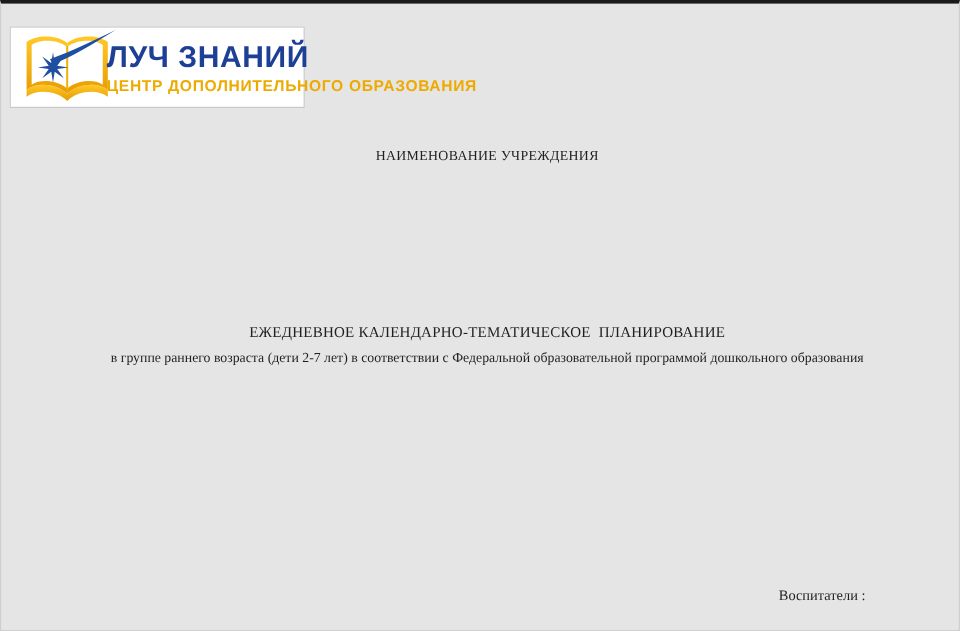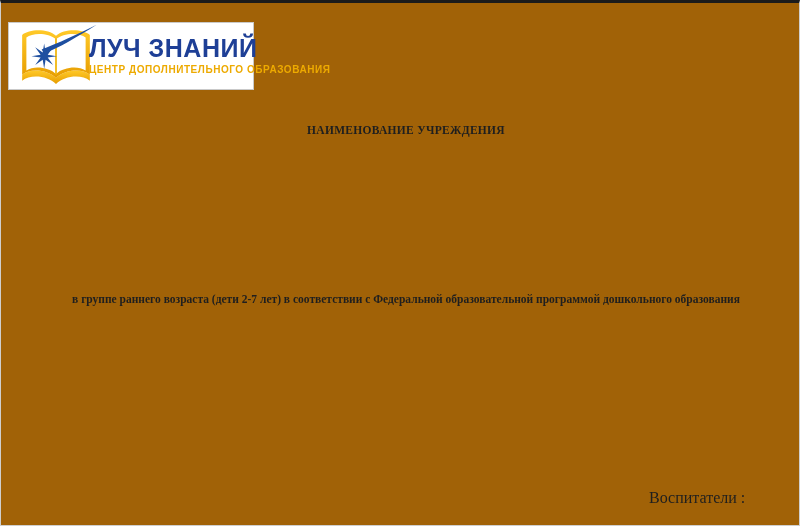--- a/index.html
+++ b/index.html
@@ -1,21 +1,21 @@
 <!DOCTYPE html>
 <html><head>
 <meta charset="utf-8">
 <style>
   * { margin: 0; padding: 0; box-sizing: border-box; }
   html, body { background: #ffffff; }
   .page {
     position: relative;
     width: 800px;
     height: 526px;
-    background: #a16207;
+    background: #e5e5e5;
     border: 1px solid #cfcfcf;
     border-top: 3px solid #1b1b1b;
     overflow: hidden;
     font-family: "Liberation Serif", "DejaVu Serif", serif;
     color: #1f1f1f;
   }
   .logo-box {
     position: absolute;
     left: 7px; top: 19px;
     width: 246px; height: 68px;
@@ -29,42 +29,41 @@
     font-weight: bold;
     font-size: 25px;
     line-height: 26px;
     letter-spacing: 0.5px;
     color: #1e3f96;
     white-space: nowrap;
   }
   .logo-tagline {
     font-family: "Liberation Sans", "DejaVu Sans", sans-serif;
     font-weight: bold;
-    font-size: 10px;
+    font-size: 13px;
     letter-spacing: 0.55px;
     margin-top: 3px;
     color: #edaa00;
     white-space: nowrap;
   }
   .centerline {
     position: absolute;
     left: 10px;
     width: 790px;
     text-align: center;
     white-space: pre-wrap;
-    font-weight: bold;
   }
   .institution { top: 121px; font-size: 11.5px; letter-spacing: 0.3px; }
   .doc-title   { top: 267px; font-size: 12.5px; letter-spacing: 0.2px; }
   .doc-subtitle{ top: 290px; font-size: 11.5px; }
   .doc-period  { top: 320px; font-size: 11.5px; }
   .educators {
     position: absolute;
     left: 648px; top: 486px;
-    font-size: 16px;
+    font-size: 12px;
   }
 </style>
 </head>
 <body>
 
 <div class="page">
 
   <div class="logo-box">
     <svg class="logo-art" width="86" height="66" viewBox="0 0 100 78" aria-hidden="true">
       <defs>
@@ -89,19 +88,20 @@
       <path d="M36,35 C54,28 74,16 98,1 C76,12 52,23 33,30 Z" fill="#1e4fa0"></path>
     </svg>
     <div class="logo-text">
       <div class="logo-name">ЛУЧ ЗНАНИЙ</div>
       <div class="logo-tagline">ЦЕНТР ДОПОЛНИТЕЛЬНОГО ОБРАЗОВАНИЯ</div>
     </div>
   </div>
 
   <div class="centerline institution">НАИМЕНОВАНИЕ УЧРЕЖДЕНИЯ</div>
 
+  <div class="centerline doc-title">ЕЖЕДНЕВНОЕ КАЛЕНДАРНО-ТЕМАТИЧЕСКОЕ  ПЛАНИРОВАНИЕ</div>
 
   <div class="centerline doc-subtitle">в группе раннего возраста (дети 2-7 лет) в соответствии с Федеральной образовательной программой дошкольного образования</div>
 
 
   <div class="educators">Воспитатели :</div>
 
 </div>
 
 </body></html>

